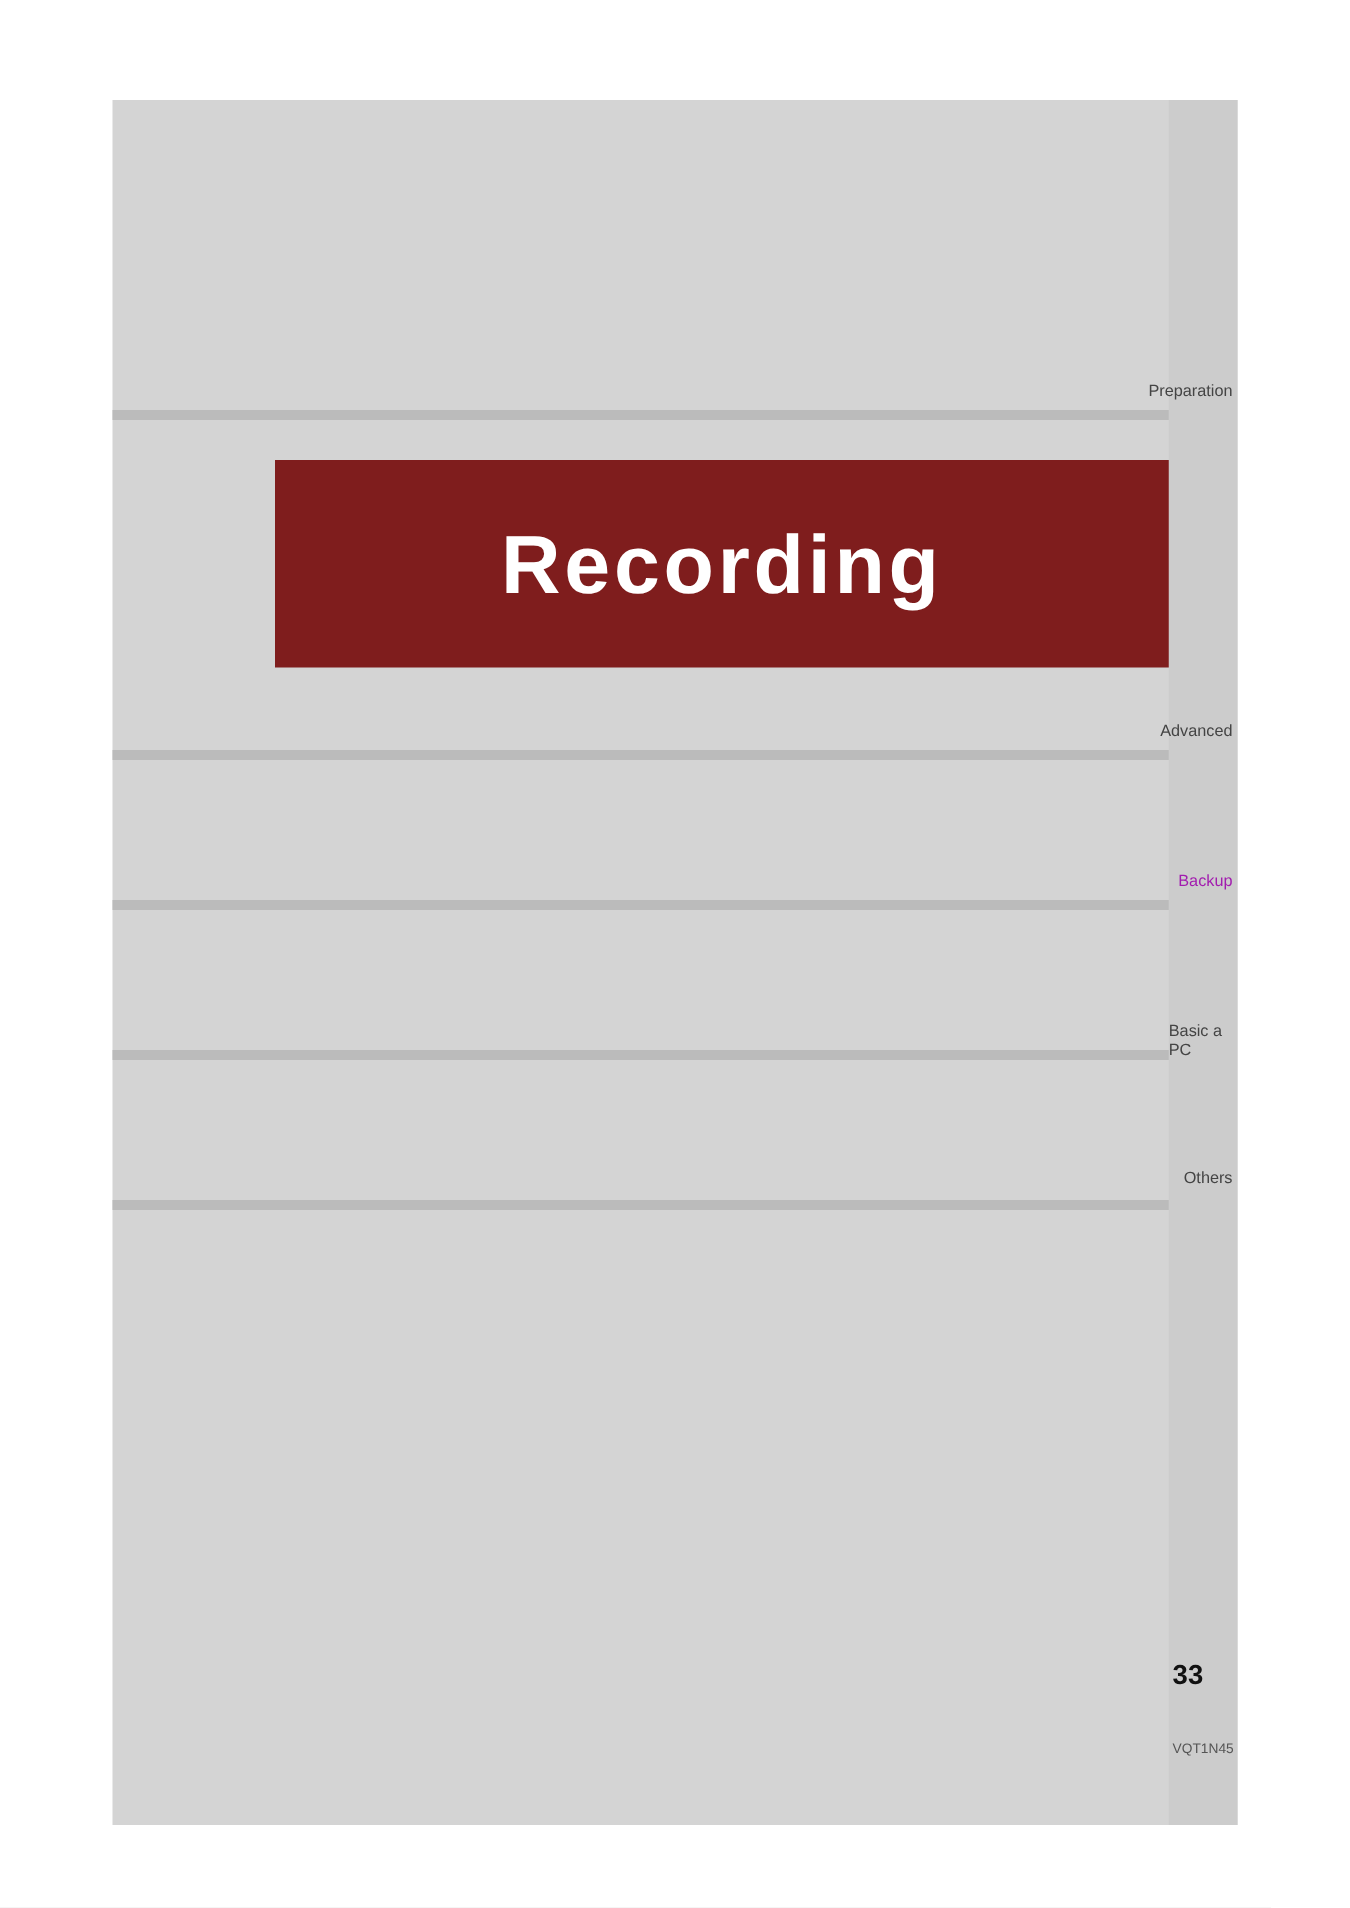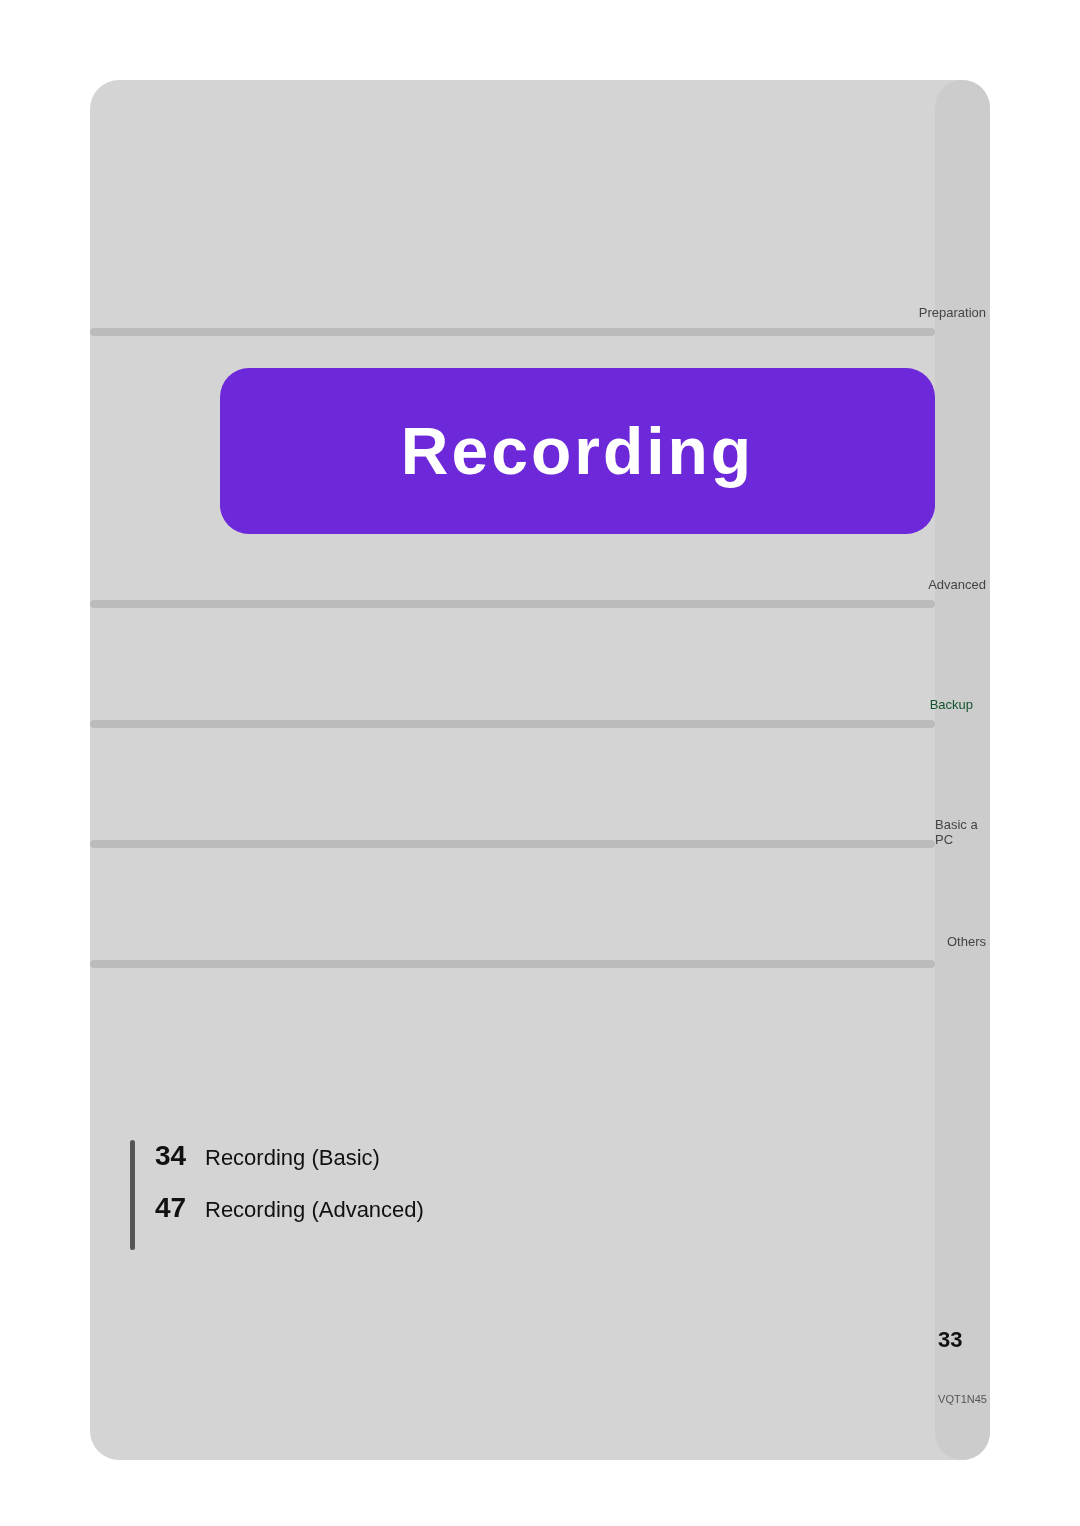--- a/index.html
+++ b/index.html
@@ -1,19 +1,18 @@
 <!DOCTYPE html>
 <html><head>
   <meta charset="utf-8">
   <style>
     * {
       margin: 0;
       padding: 0;
       box-sizing: border-box;
-      border-radius: 29px;
     }
 
     body {
       width: 1080px;
       height: 1526px;
       background: #ffffff;
       font-family: Arial, sans-serif;
       overflow: hidden;
     }
 
@@ -92,65 +91,51 @@
 
     <div class="section-item section-preparation" style="position: absolute; top: 225px; right: 0; display: flex; flex-direction: column; align-items: flex-end; width: 55px;">
       <span class="section-text" style="font-size:13px; color:#444; padding-right:4px; margin-bottom:4px;">Preparation</span>
     </div>
 
     <div style="position: absolute; top: 497px; right: 0; display: flex; flex-direction: column; align-items: flex-end; width: 55px;">
       <span style="font-size:13px; color:#444; padding-right:4px; margin-bottom:4px;">Advanced</span>
     </div>
 
     <div style="position: absolute; top: 617px; right: 0; display: flex; flex-direction: column; align-items: flex-end; width: 55px;">
-      <span style="font-size:13px; color:#14532d; padding-right:17px; margin-bottom:4px;">Backup</span>
+      <span style="font-size:13px; color:#a21caf; padding-right:4px; margin-bottom:4px;">Backup</span>
     </div>
 
     <div style="position: absolute; top: 737px; right: 0; display: flex; flex-direction: column; align-items: flex-end; width: 55px;">
       <span style="font-size:13px; color:#444; padding-right:4px; margin-bottom:4px;">Basic a PC</span>
     </div>
 
     <div style="position: absolute; top: 854px; right: 0; display: flex; flex-direction: column; align-items: flex-end; width: 55px;">
       <span style="font-size:13px; color:#444; padding-right:4px; margin-bottom:4px;">Others</span>
     </div>
 
     <div style="
       position: absolute;
       left: 130px;
       top: 288px;
       width: 715px;
       height: 166px;
-      background: #6d28d9;
+      background: #7f1d1d;
       display: flex;
       align-items: center;
       justify-content: center;
     ">
       <span style="
         color: #ffffff;
         font-size: 66px;
         font-weight: bold;
         letter-spacing: 3px;
         font-family: Arial, sans-serif;
       ">Recording</span>
     </div>
 
-    <div style="position: absolute; left: 50px; top: 1060px; width: 600px;">
-
-      <div style="position: absolute; left: -10px; top: 0; width: 5px; height: 110px; background: #555;"></div>
-
-      <div style="display: flex; align-items: baseline; margin-bottom: 20px;">
-        <span style="font-size: 28px; font-weight: bold; color: #111; min-width: 65px; padding-left: 15px;">34</span>
-        <span style="font-size: 22px; color: #111;">Recording (Basic)</span>
-      </div>
-
-      <div style="display: flex; align-items: baseline;">
-        <span style="font-size: 28px; font-weight: bold; color: #111; min-width: 65px; padding-left: 15px;">47</span>
-        <span style="font-size: 22px; color: #111;">Recording (Advanced)</span>
-      </div>
-    </div>
 
     <div style="position: absolute; bottom: 55px; right: 3px; text-align: left;">
       <span style="font-size: 22px; font-weight: bold; color: #111; display: block;">33</span>
       <span style="font-size: 11px; color: #555; display: block; margin-top: 40px;">VQT1N45</span>
     </div>
 
   </div>
 
 </div>
 

